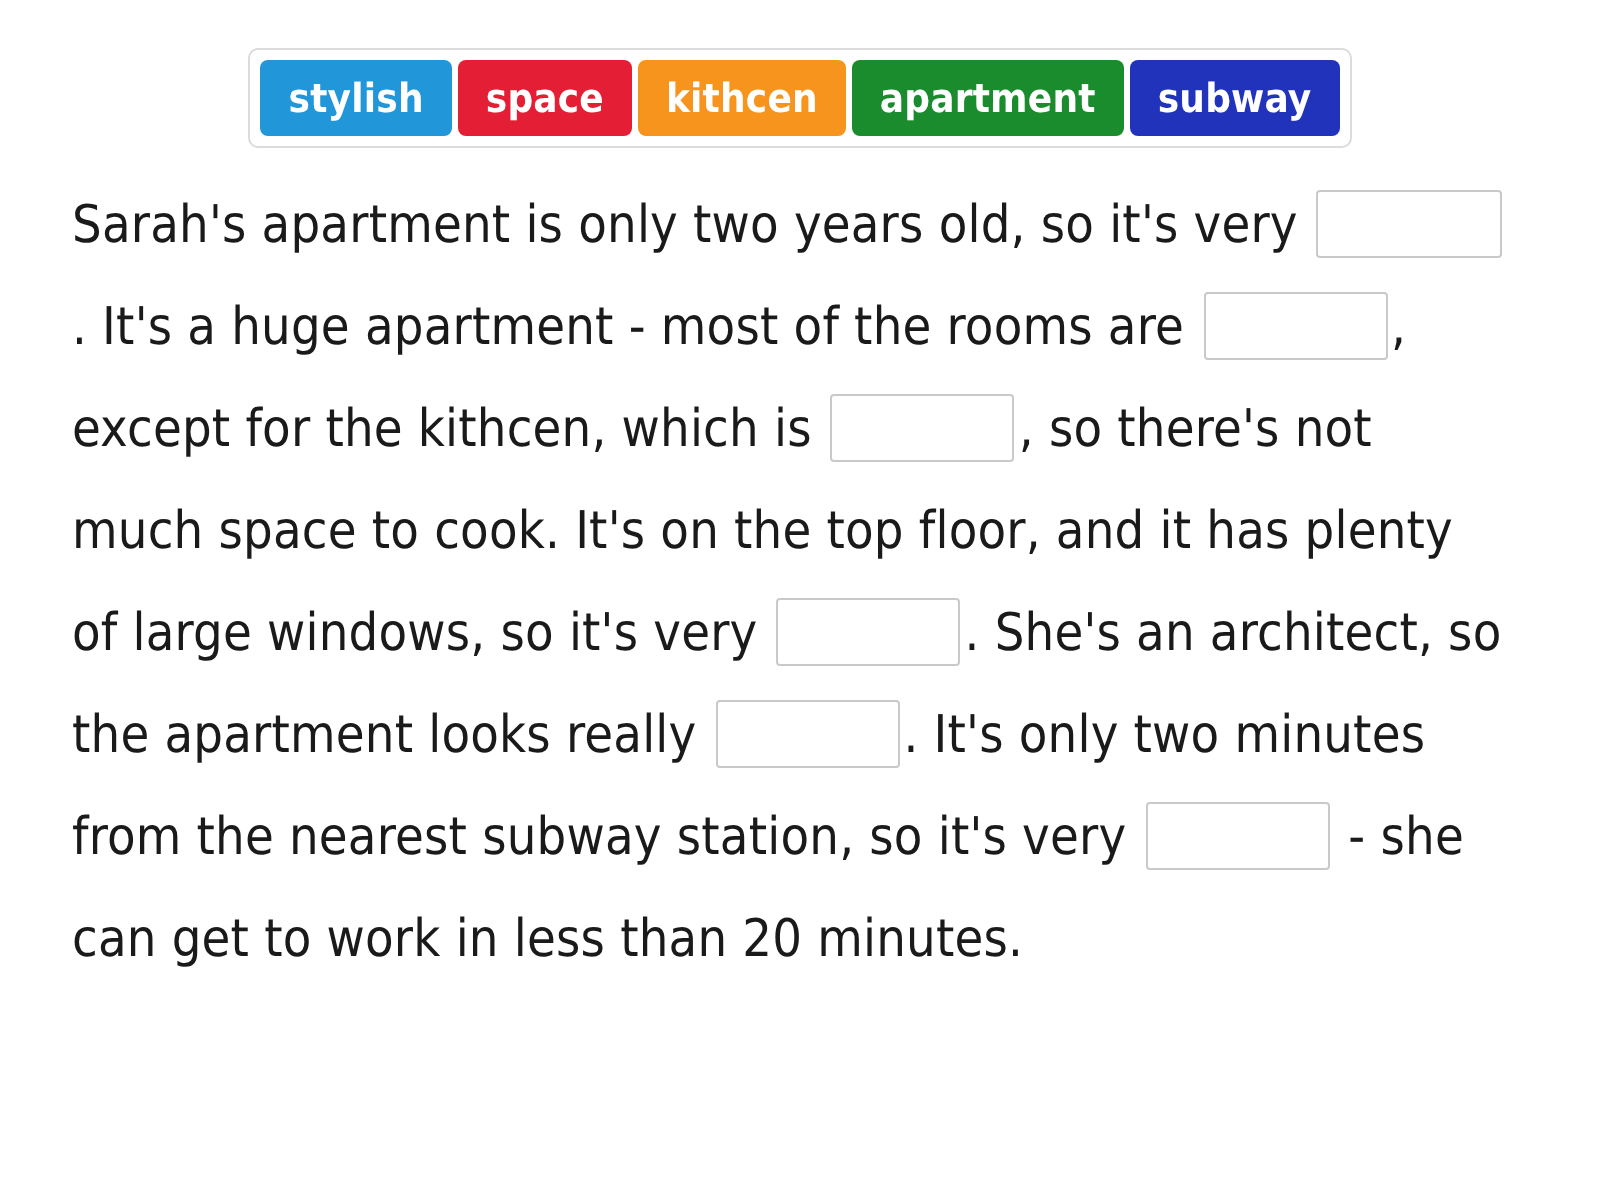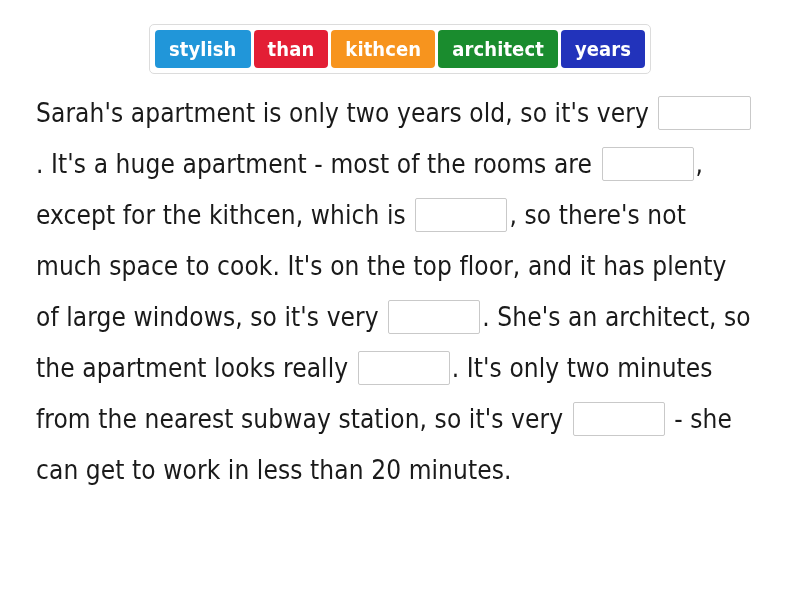--- a/index.html
+++ b/index.html
@@ -90,22 +90,22 @@
   .blank.w6 { width: 92px; }
 </style>
 </head>
 <body>
 
 <div id="page">
 
   <div class="wordbank-wrap">
     <div class="wordbank" id="wordbank">
         <div class="word-tile" style="background: rgb(33, 150, 217);">stylish</div>
-        <div class="word-tile" style="background: rgb(227, 30, 53);">than</div>
+        <div class="word-tile" style="background: rgb(227, 30, 53);">space</div>
         <div class="word-tile" style="background: rgb(247, 148, 30);">kithcen</div>
-        <div class="word-tile" style="background: rgb(26, 140, 46);">architect</div>
-        <div class="word-tile" style="background: rgb(34, 51, 187);">years</div>
+        <div class="word-tile" style="background: rgb(26, 140, 46);">apartment</div>
+        <div class="word-tile" style="background: rgb(34, 51, 187);">subway</div>
       </div>
   </div>
 
   <div class="passage" id="passage"><span class="txt">Sarah's apartment is only two years old, so it's very </span><span class="blank w1"></span><span class="txt">. It's a huge apartment - most of the rooms are </span><span class="blank w2"></span><span class="txt">, except for the kithcen, which is </span><span class="blank w3"></span><span class="txt">, so there's not much space to cook. It's on the top floor, and it has plenty of large windows, so it's very </span><span class="blank w4"></span><span class="txt">. She's an architect, so the apartment looks really </span><span class="blank w5"></span><span class="txt">. It's only two minutes from the nearest subway station, so it's very </span><span class="blank w6"></span><span class="txt"> - she can get to work in less than 20 minutes.</span></div>
 
 </div>
 
 </body></html>

